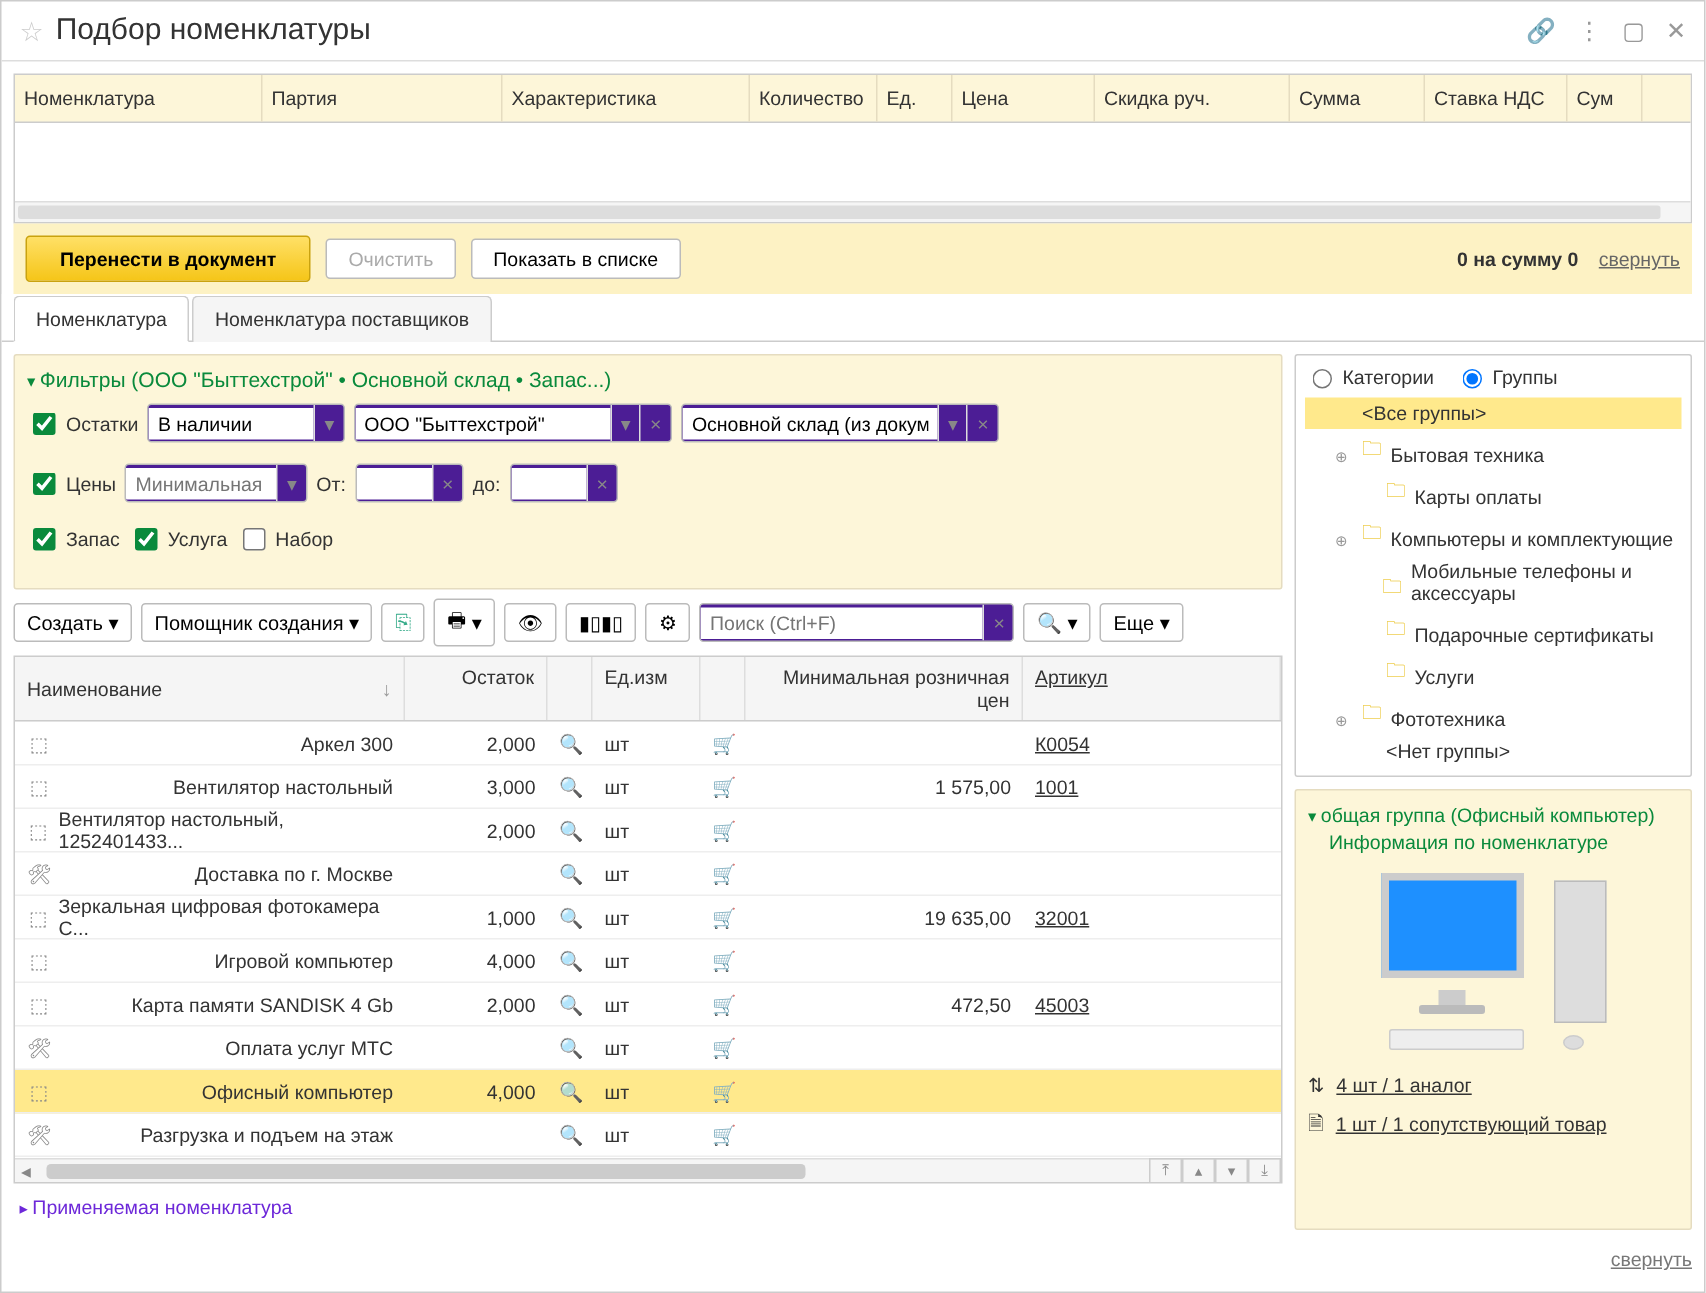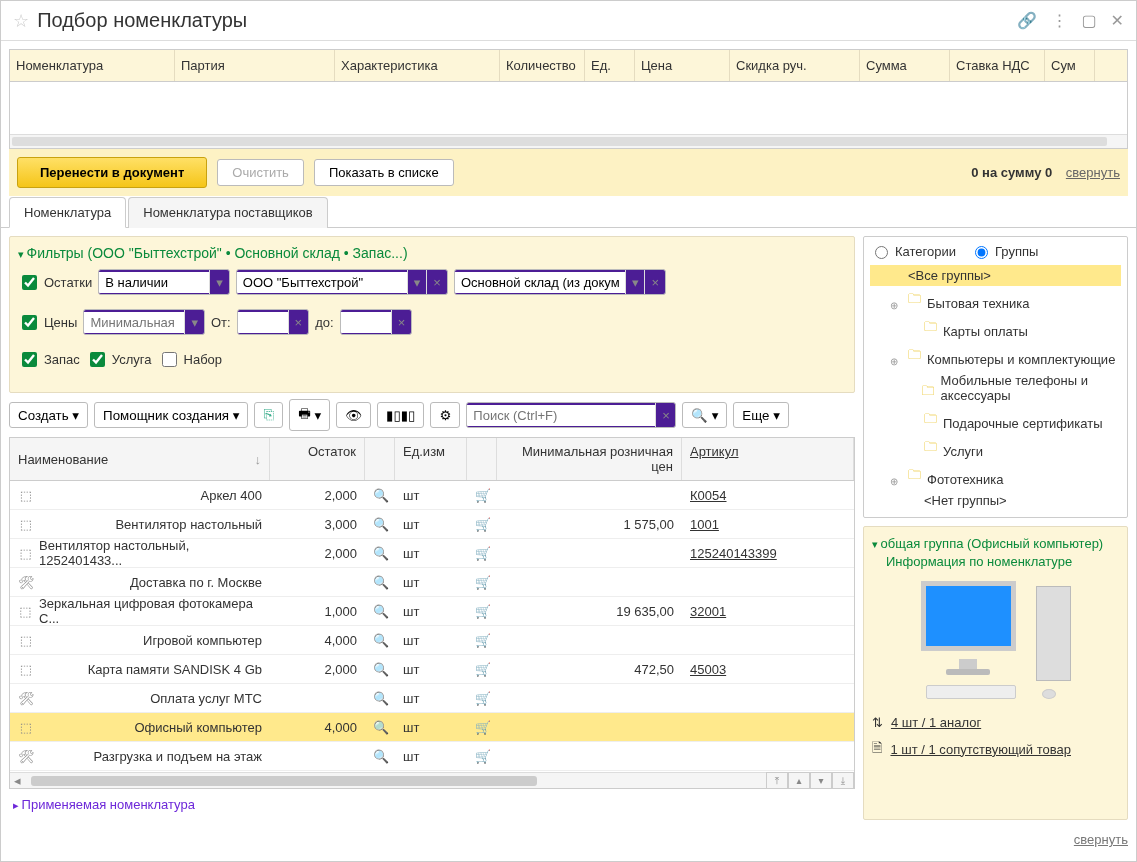--- a/index.html
+++ b/index.html
@@ -410,21 +410,21 @@
         <div class="col-mag"></div>
         <div class="col-unit">Ед.изм</div>
         <div class="col-cart"></div>
         <div class="col-price">Минимальная розничная цен</div>
         <div class="col-art">Артикул</div>
       </div>
       <div class="grid-body" id="grid-body">
           <div class="row">
             <div class="cell col-name">
               <span class="icn icn-box">⬚</span>
-              <span>Аркел 400</span>
+              <span>Аркел 300</span>
             </div>
             <div class="cell col-stock">2,000</div>
             <div class="cell col-mag mag-icon">🔍</div>
             <div class="cell col-unit">шт</div>
             <div class="cell col-cart cart-icon">🛒</div>
             <div class="cell col-price"></div>
             <div class="cell col-art">К0054</div>
           </div>
           <div class="row">
             <div class="cell col-name">
@@ -441,21 +441,20 @@
           <div class="row">
             <div class="cell col-name">
               <span class="icn icn-box">⬚</span>
               <span>Вентилятор настольный, 1252401433...</span>
             </div>
             <div class="cell col-stock">2,000</div>
             <div class="cell col-mag mag-icon">🔍</div>
             <div class="cell col-unit">шт</div>
             <div class="cell col-cart cart-icon">🛒</div>
             <div class="cell col-price"></div>
-            <div class="cell col-art">125240143399</div>
           </div>
           <div class="row">
             <div class="cell col-name">
               <span class="icn icn-wrench">🛠</span>
               <span>Доставка по г. Москве</span>
             </div>
             <div class="cell col-stock"></div>
             <div class="cell col-mag mag-icon">🔍</div>
             <div class="cell col-unit">шт</div>
             <div class="cell col-cart cart-icon">🛒</div>

